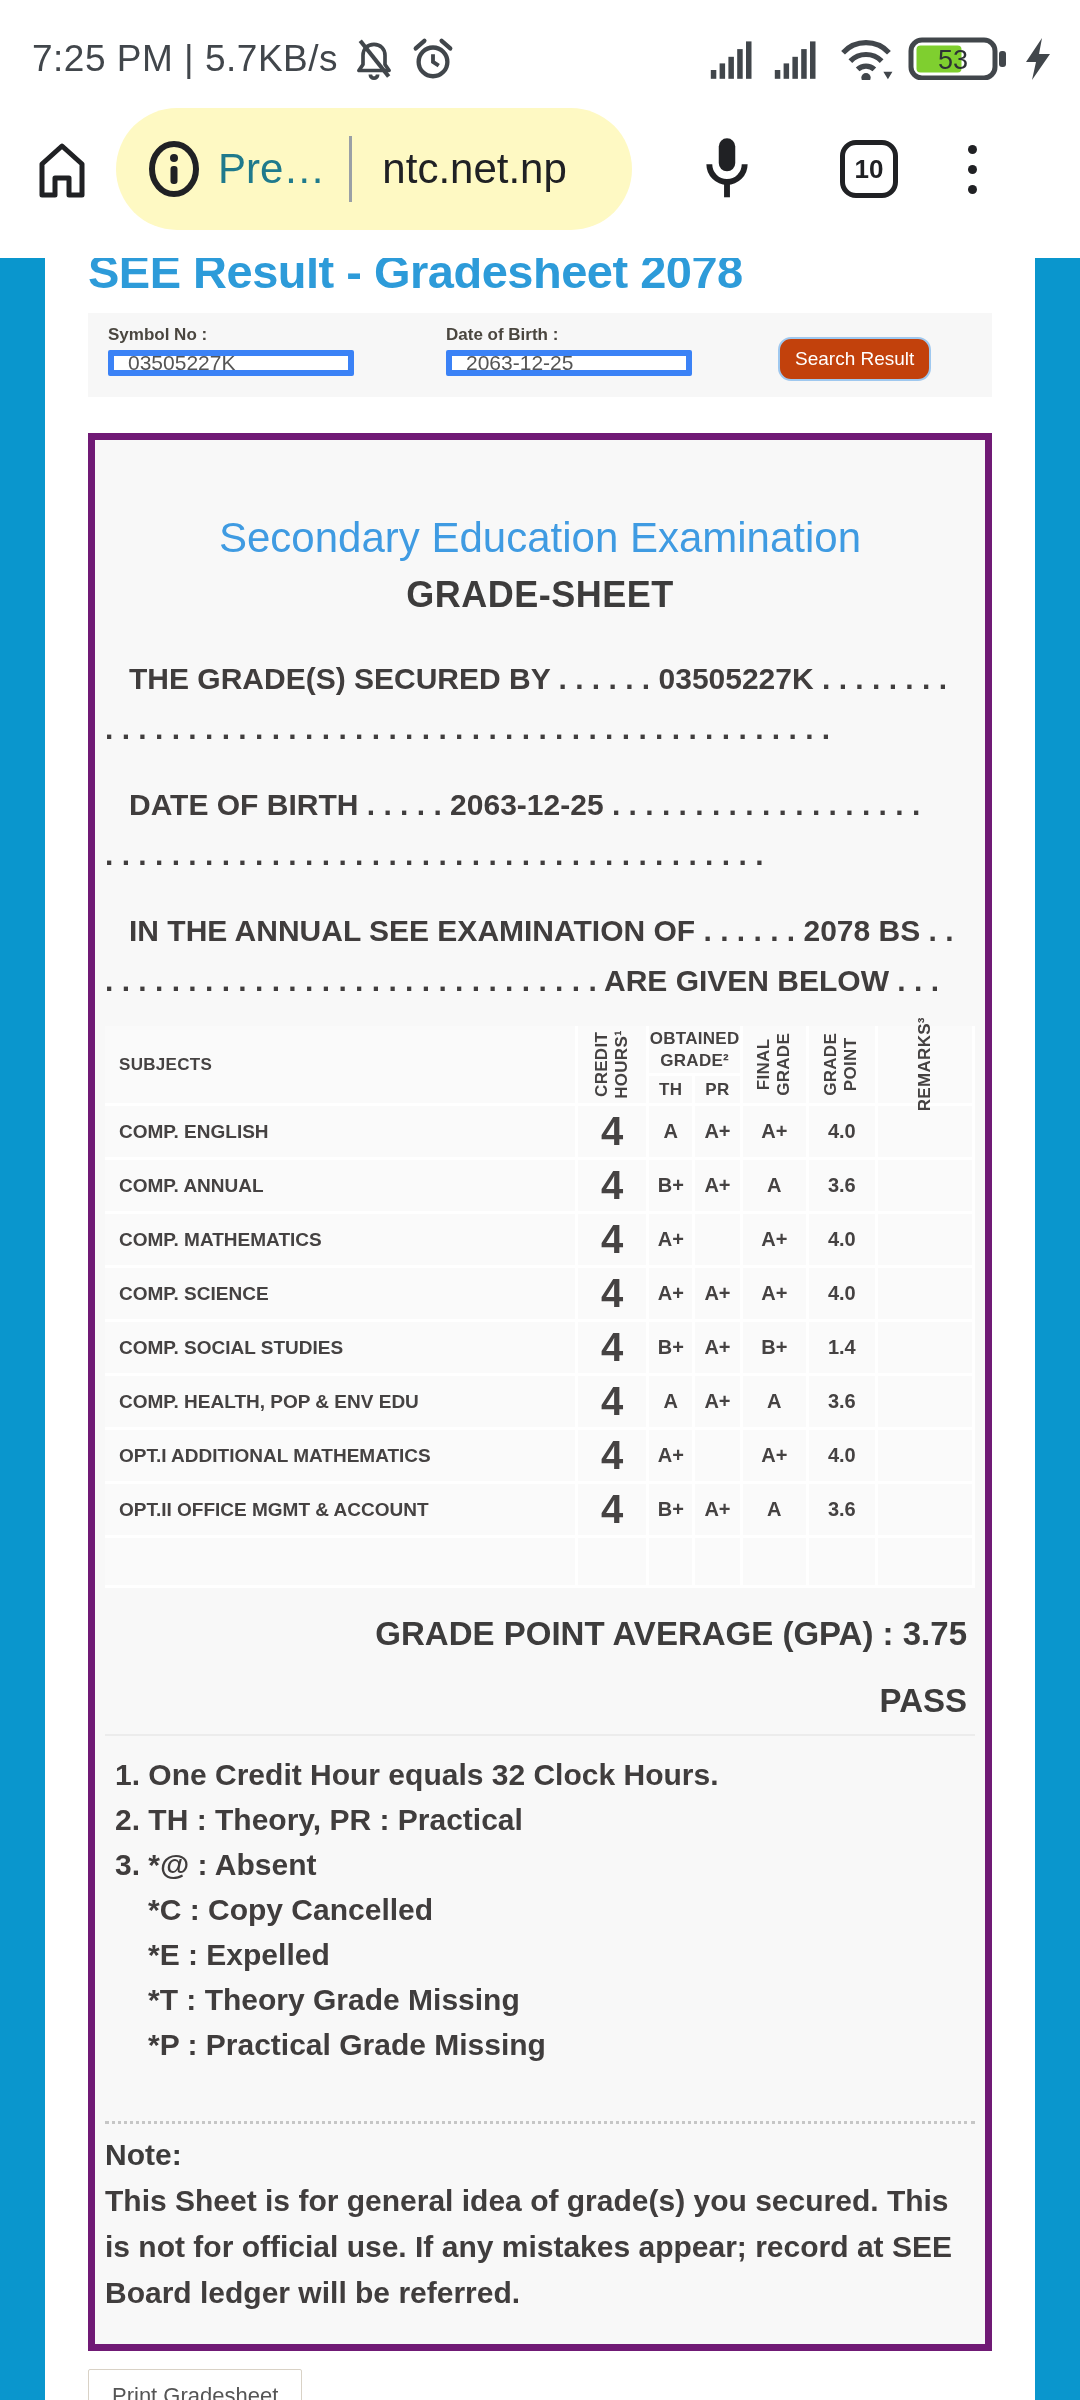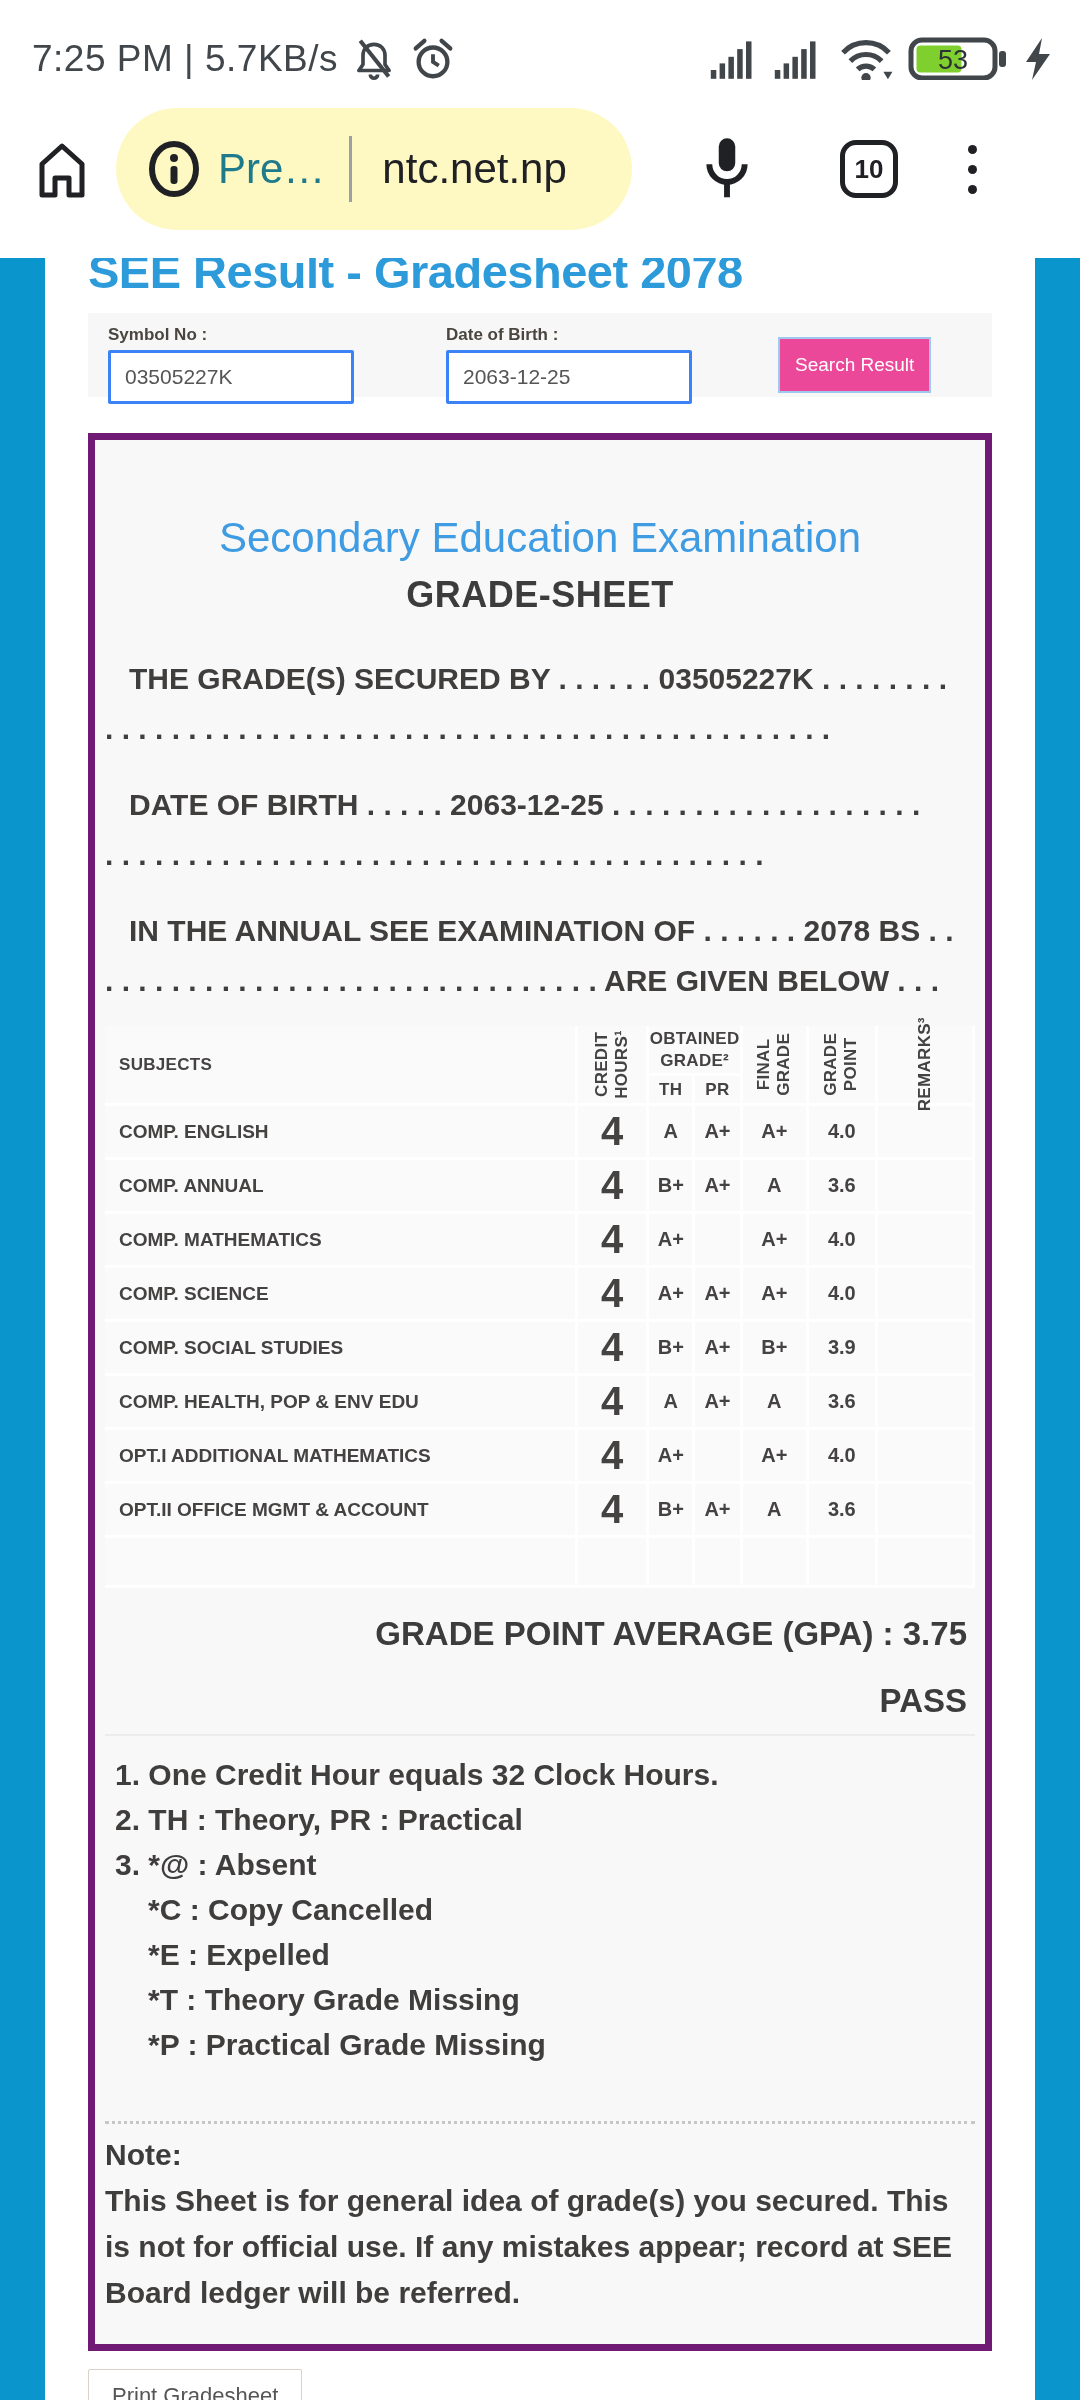--- a/index.html
+++ b/index.html
@@ -49,27 +49,27 @@
     margin-top:-14px; color:#2d9bd9; font-size:47px; font-weight:bold;
     letter-spacing:-0.5px; white-space:nowrap;
   }
   
   .search-panel {
     margin-top:14px; background:#f7f7f7; padding:12px 20px 10px; height:84px;
     display:flex; align-items:flex-start;
   }
   .field label { display:block; font-size:17px; font-weight:bold; color:#4a463f; margin-bottom:5px; }
   .field input {
-    width:246px; height:54px; background:#fff; border:3px solid #3b82f6; border-radius:2px;
+    width:246px; height:26px; background:#fff; border:6px solid #3b82f6; border-radius:2px;
     font-family:"Liberation Sans",sans-serif; font-size:21px; color:#555; padding:0 0 0 14px;
   }
   .field + .field { margin-left:92px; }
   .search-btn {
-    margin-left:86px; margin-top:12px; height:56px; padding:0 15px;
-    background:#ec4899; border:2px solid #9fc8ef; border-radius:0;
+    margin-left:86px; margin-top:12px; height:44px; padding:0 15px;
+    background:#c2410c; border:2px solid #9fc8ef; border-radius:13px;
     color:#fff; font-family:"Liberation Sans",sans-serif; font-size:19px; cursor:pointer;
   }
   
   .sheet {
     margin-top:36px; height:1918px; background:#f8f8f8;
     border:7px solid #701a75; padding:56px 10px 0; overflow:hidden;
   }
   .sheet-org { margin-top:18px; text-align:center; color:#3f9be2; font-size:42px; font-weight:400; }
   .sheet-doc { margin-top:12px; text-align:center; color:#3d3c3c; font-size:36px; font-weight:bold; letter-spacing:0.5px; }
   .paras { margin-top:38px; }
@@ -307,21 +307,21 @@
               <td class="grade">A+</td>
               <td class="grade">4.0</td>
               <td class="grade"></td>
             </tr>
             <tr>
               <td class="subj">COMP. SOCIAL STUDIES</td>
               <td class="cred">4</td>
               <td class="grade">B+</td>
               <td class="grade">A+</td>
               <td class="grade">B+</td>
-              <td class="grade">3.9</td>
+              <td class="grade">1.4</td>
               <td class="grade"></td>
             </tr>
             <tr>
               <td class="subj">COMP. HEALTH, POP &amp; ENV EDU</td>
               <td class="cred">4</td>
               <td class="grade">A</td>
               <td class="grade">A+</td>
               <td class="grade">A</td>
               <td class="grade">3.6</td>
               <td class="grade"></td>

